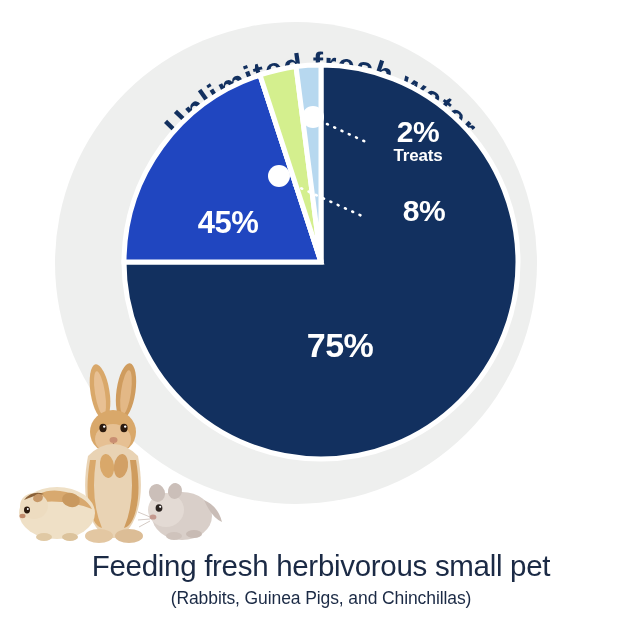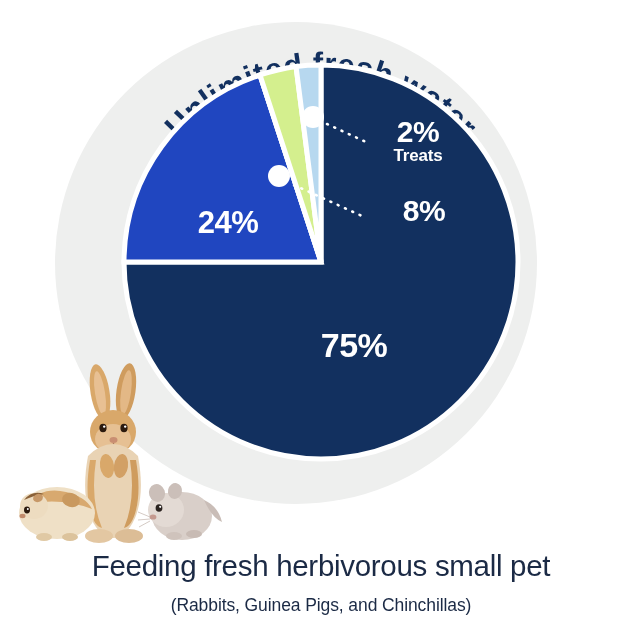--- a/index.html
+++ b/index.html
@@ -49,21 +49,21 @@
     font-weight: bold;
     letter-spacing: -0.5px;
     display: block;
   }
   .slice-name {
     font-size: 17px;
     font-weight: bold;
     display: block;
     letter-spacing: -0.2px;
   }
-  #label-grass  { left: 248px; top: 328px; width: 212px; }
+  #label-grass  { left: 234px; top: 328px; width: 212px; }
   #label-grass .slice-pct { font-size: 34px; }
   #label-grass .slice-name { font-size: 18px; }
   #label-fortified { left: 130px; top: 207px; width: 196px; }
   #label-fortified .slice-pct { font-size: 31px; }
   #label-treats { left: 352px; top: 117px; width: 132px; }
   #label-greens { left: 352px; top: 196px; width: 144px; }
 
   
   .caption-wrap {
     position: absolute;
@@ -76,21 +76,21 @@
     font-size: 29.5px;
     color: #1b2a45;
     letter-spacing: -0.3px;
     line-height: 1.15;
     font-weight: 400;
   }
   .caption-sub {
     font-size: 17.5px;
     color: #1b2a45;
     letter-spacing: -0.1px;
-    margin-top: 12px;
+    margin-top: 5px;
     font-weight: 400;
   }
   
   #animals {
     position: absolute;
     left: 14px;
     top: 360px;
     width: 212px;
     height: 190px;
   }
@@ -129,21 +129,21 @@
 
     <line x1="327" y1="124" x2="366" y2="142" stroke="#ffffff" stroke-width="2.6" stroke-linecap="round" stroke-dasharray="1 7"></line>
     <line x1="294" y1="185" x2="362" y2="216" stroke="#ffffff" stroke-width="2.6" stroke-linecap="round" stroke-dasharray="1 7"></line>
   </svg>
 
   <div class="slice-label" id="label-grass">
     <span class="slice-pct">75%</span>
   </div>
 
   <div class="slice-label" id="label-fortified">
-    <span class="slice-pct">24%</span>
+    <span class="slice-pct">45%</span>
   </div>
 
   <div class="slice-label" id="label-treats">
     <span class="slice-pct">2%</span>
     <span class="slice-name">Treats</span>
   </div>
 
   <div class="slice-label" id="label-greens">
     <span class="slice-pct">8%</span>
   </div>

